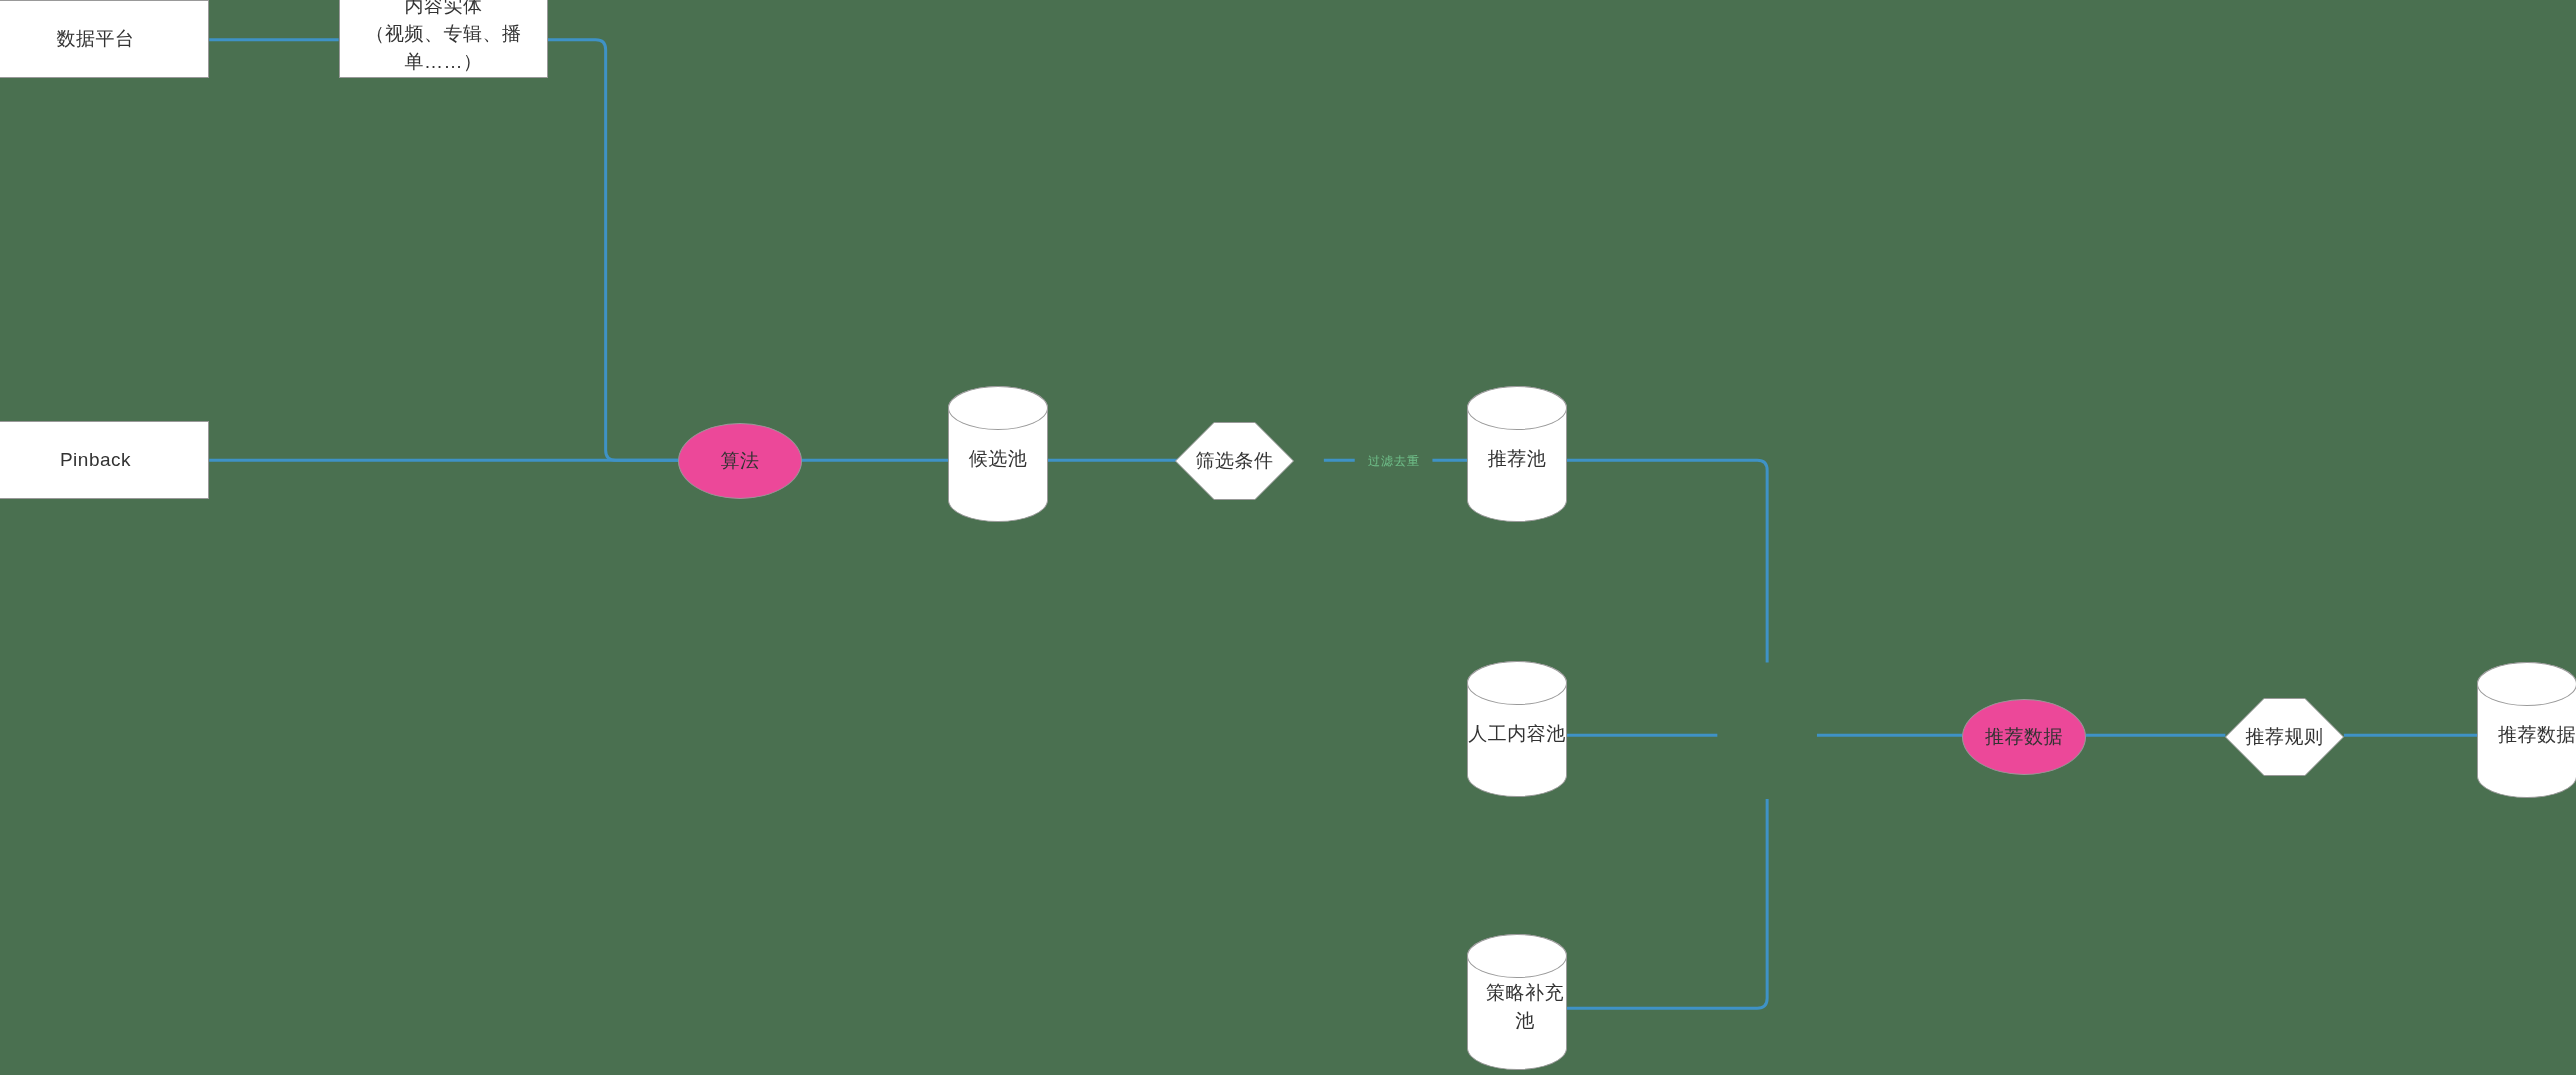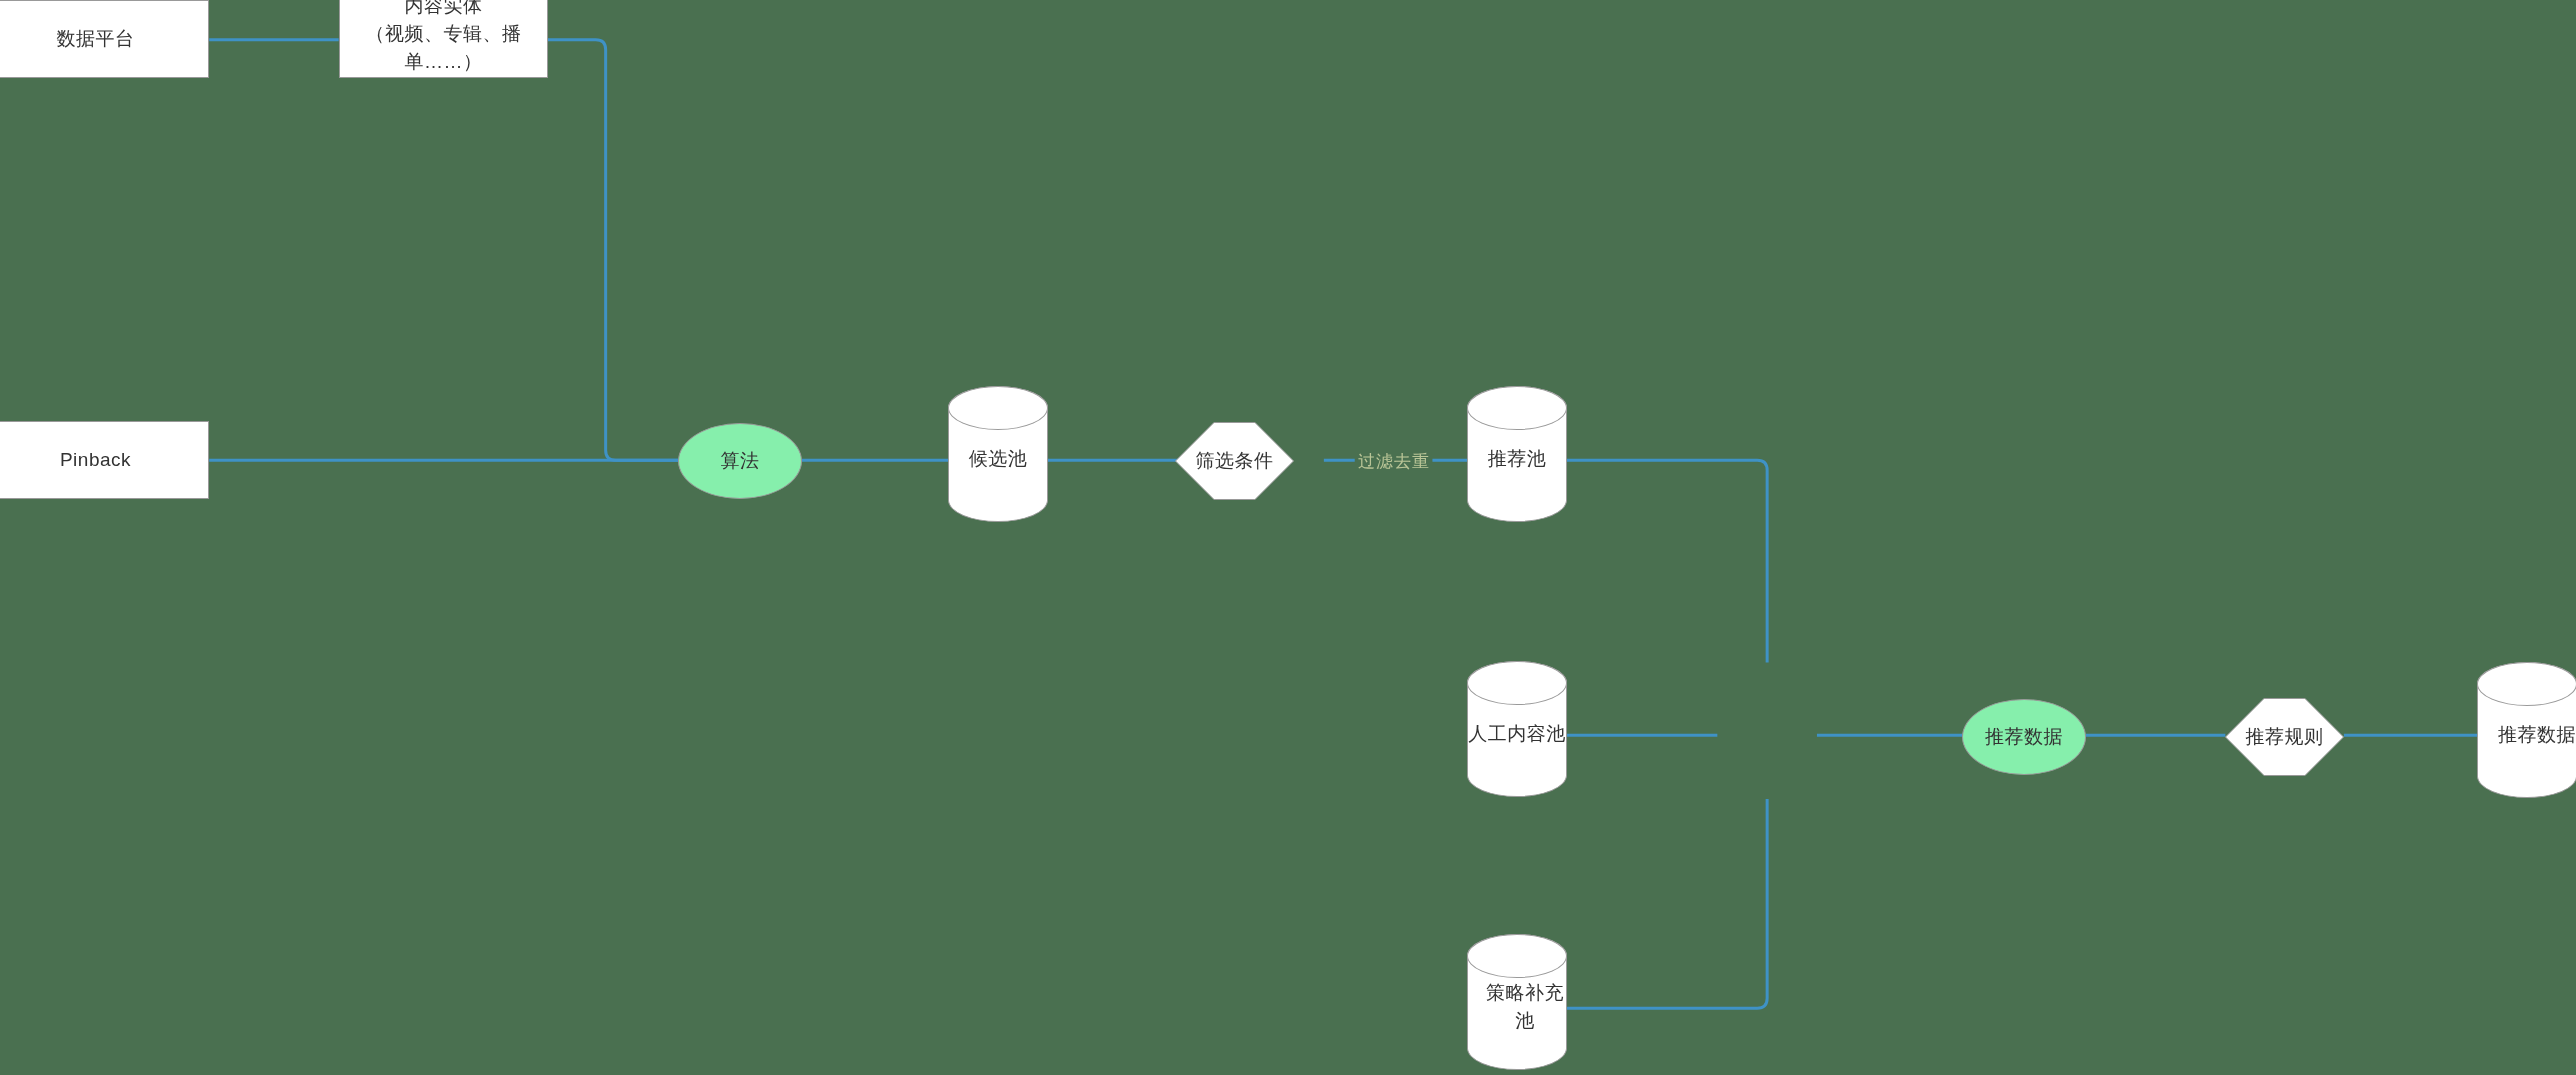--- a/index.html
+++ b/index.html
@@ -44,21 +44,21 @@
     letter-spacing: 0.5px;
     pointer-events: none;
   }
   
   .rect {
     background: #ffffff;
     border: 1px solid #999999;
   }
   
   .ellipse {
-    background: #86efac;
+    background: #ec4899;
     border: 1px solid #999999;
     border-radius: 50%;
   }
   
   .cyl {
     background: #ffffff;
     border: 1px solid #9a9a9a;
     border-radius: 50% / 16%;
   }
   .cyl-top {
@@ -72,23 +72,23 @@
     background: #ffffff;
     box-sizing: border-box;
   }
   
   .hex {
     background: #ffffff;
   }
   .hex svg { display: block; }
   .edge-label {
     position: absolute;
-    color: #fef9c3;
+    color: #86efac;
     opacity: 0.62;
-    font-size: 17px;
+    font-size: 12px;
     letter-spacing: 1px;
     white-space: nowrap;
     transform: translate(-50%, -50%);
     pointer-events: none;
   }
 </style>
 </head>
 <body>
 
 <div id="canvas">

